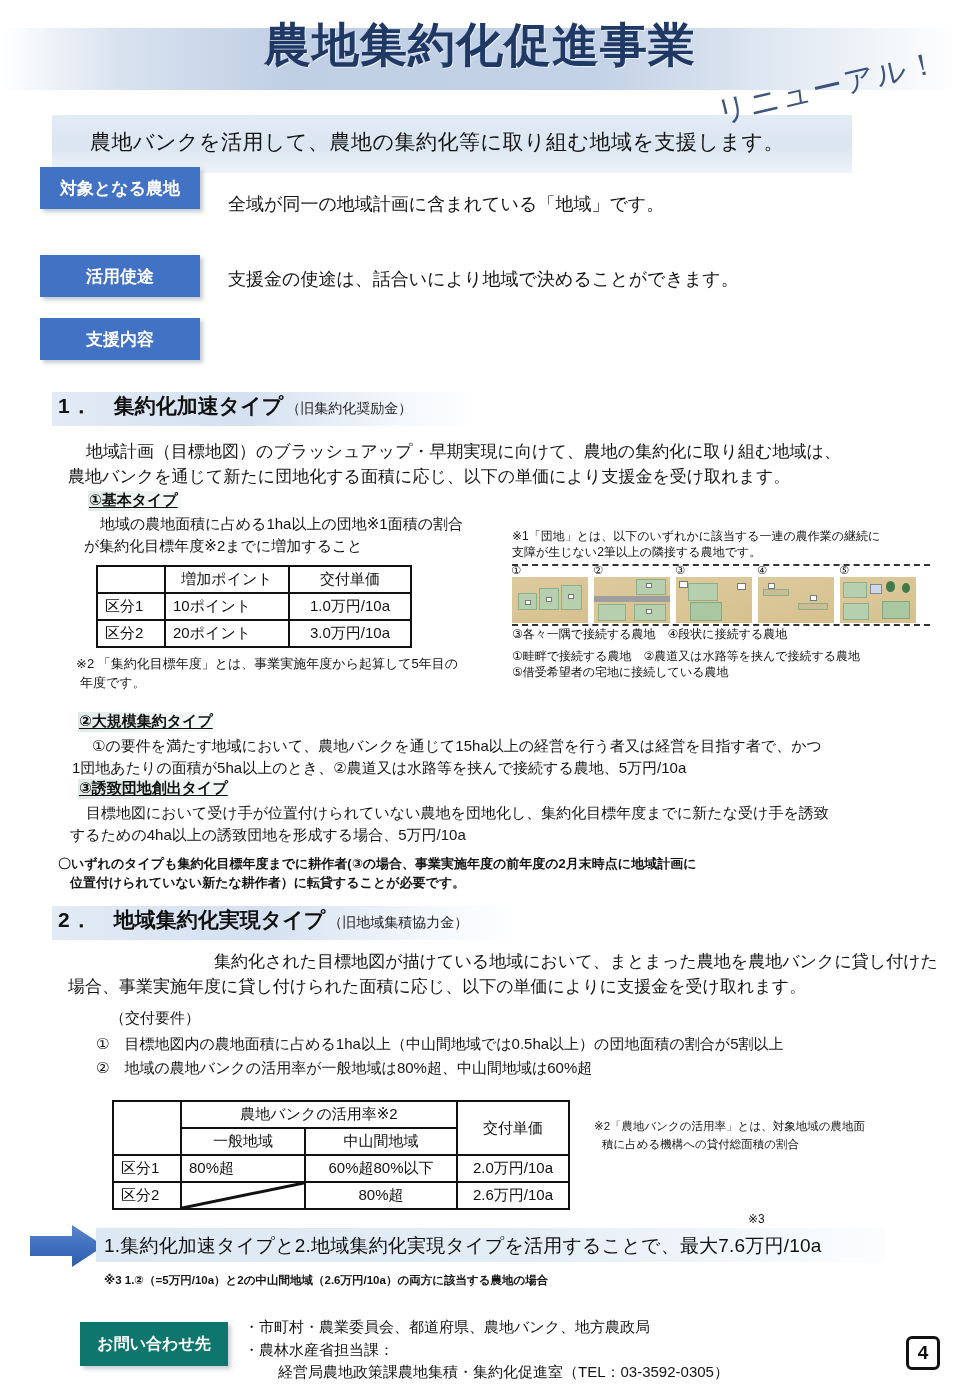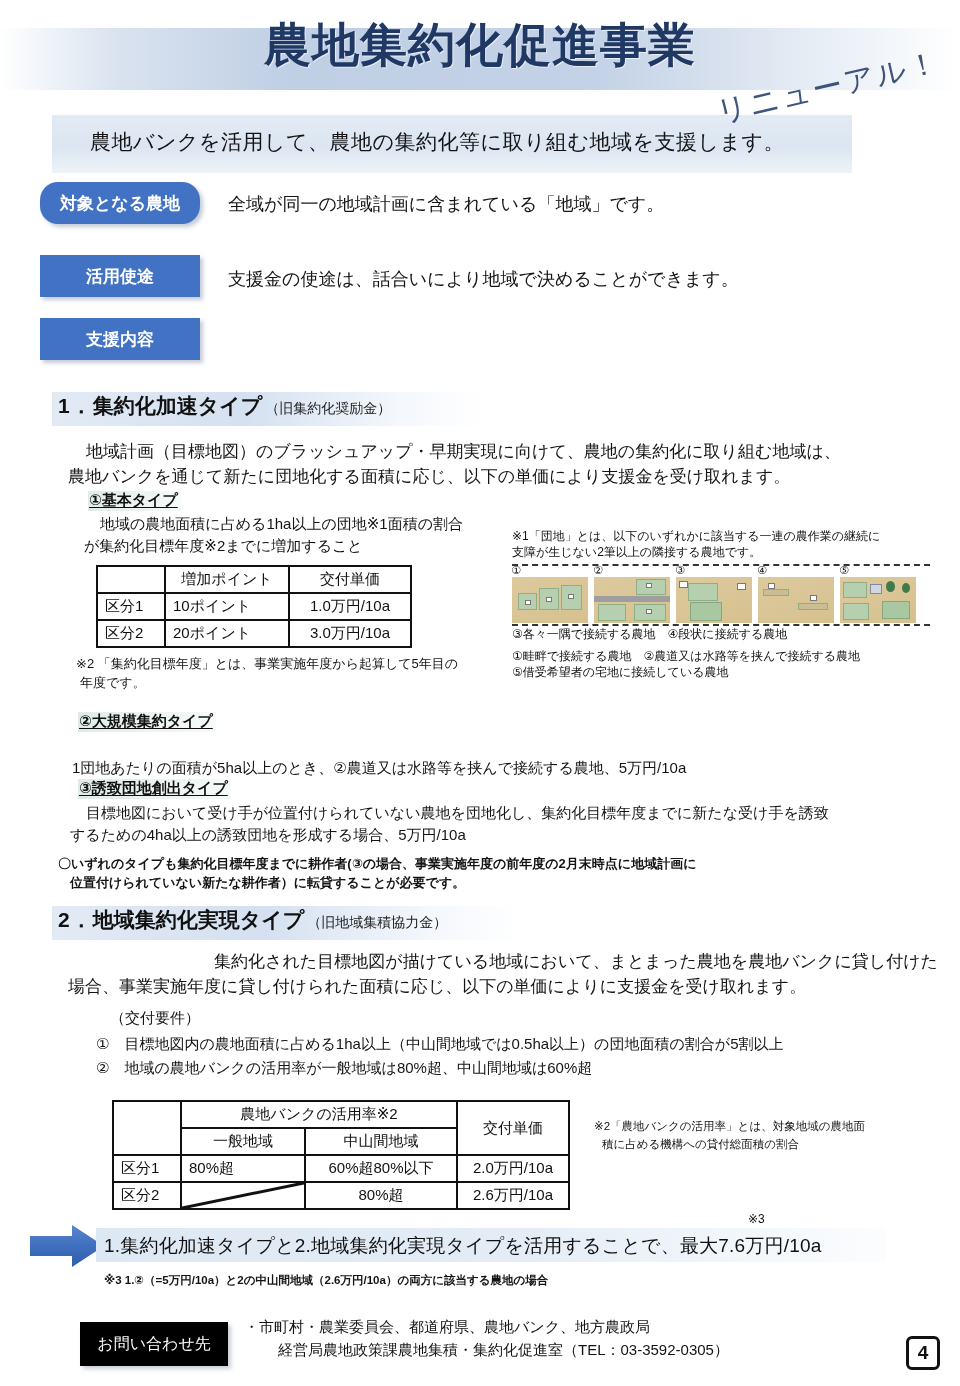--- a/index.html
+++ b/index.html
@@ -59,41 +59,41 @@
   }
 
   
   .blue-label {
     position: absolute; width: 160px; height: 42px;
     background: #4272c4;
     color: #ffffff; font-weight: bold; font-size: 17px;
     display: flex; align-items: center; justify-content: center;
     box-shadow: 3px 3px 4px rgba(150,160,175,0.55);
   }
-  .lbl-1 { left: 40px; top: 182px; border-radius: 18px; }
+  .lbl-1 { left: 40px; top: 167px; }
   .lbl-2 { left: 40px; top: 255px; }
   .lbl-3 { left: 40px; top: 318px; }
   .lbl-row-text {
     position: absolute; left: 228px; font-size: 18px; color: #141414;
   }
   .rowtxt-1 { top: 192px; }
   .rowtxt-2 { top: 267px; }
 
   
   .sec-head {
     position: absolute; height: 34px; display: flex; align-items: baseline;
     background: linear-gradient(to right,
       rgba(225,233,244,0.95) 0%,
       rgba(210,223,240,0.95) 45%,
       rgba(235,241,249,0.55) 80%,
       rgba(255,255,255,0) 100%);
     padding: 0 8px 0 6px;
   }
   .sec-num { font-size: 21px; font-weight: bold; color: #111; letter-spacing: 1px; }
-  .sec-title { font-size: 21px; font-weight: bold; color: #111; margin-left: 0; }
+  .sec-title { font-size: 21px; font-weight: bold; color: #111; margin-left: 21px; }
   .sec-paren { font-size: 14px; color: #222; margin-left: 3px; }
 
   
   .para {
     position: absolute; font-size: 17px; color: #141414; line-height: 1.45;
   }
   .para-sm { position: absolute; font-size: 15px; color: #141414; line-height: 1.45; }
   .para-xs { position: absolute; font-size: 13px; color: #141414; line-height: 1.4; }
   .para-xxs { position: absolute; font-size: 11.5px; color: #141414; line-height: 1.4; }
 
@@ -165,21 +165,21 @@
     letter-spacing: 0.2px; z-index: 3;
   }
   .hl-sup {
     position: absolute; left: 748px; top: 1212px; font-size: 12px; color: #111; z-index: 3;
   }
   .arrow-wrap { position: absolute; left: 30px; top: 1222px; width: 74px; height: 48px; }
 
   
   .footer-label {
     position: absolute; left: 80px; top: 1322px; width: 148px; height: 44px;
-    background: #000000; color: #fff; font-size: 16px; font-weight: normal;
+    background: #0f766e; color: #fff; font-size: 16px; font-weight: bold;
     display: flex; align-items: center; justify-content: center;
     box-shadow: 3px 3px 4px rgba(150,160,175,0.5);
   }
   .footer-lines { position: absolute; left: 244px; top: 1316px; font-size: 15px; line-height: 1.5; color: #141414; }
   .footer-lines .indent { padding-left: 34px; }
   .page-num {
     position: absolute; right: 20px; top: 1336px; width: 34px; height: 34px;
     border: 3px solid #111; border-radius: 6px;
     display: flex; align-items: center; justify-content: center;
     font-size: 19px; font-weight: bold; color: #111;
@@ -294,20 +294,21 @@
       </div>
 
     </div>
 
     <div class="ntext">③各々一隅で接続する農地　④段状に接続する農地</div>
     <div class="ntext" style="margin-top:5px;">①畦畔で接続する農地　②農道又は水路等を挟んで接続する農地</div>
     <div class="ntext">⑤借受希望者の宅地に接続している農地</div>
   </div>
 
   <div class="subhead" style="left:78px; top:712px;">②大規模集約タイプ</div>
+  <div class="para-sm" style="left:92px; top:735px; width:850px;">①の要件を満たす地域において、農地バンクを通じて15ha以上の経営を行う者又は経営を目指す者で、かつ</div>
   <div class="para-sm" style="left:72px; top:757px; width:870px;">1団地あたりの面積が5ha以上のとき、②農道又は水路等を挟んで接続する農地、5万円/10a</div>
 
   <div class="subhead" style="left:78px; top:779px;">③誘致団地創出タイプ</div>
   <div class="para-sm" style="left:86px; top:802px; width:860px;">目標地図において受け手が位置付けられていない農地を団地化し、集約化目標年度までに新たな受け手を誘致</div>
   <div class="para-sm" style="left:70px; top:824px; width:870px;">するための4ha以上の誘致団地を形成する場合、5万円/10a</div>
 
   <div class="para-xs" style="left:58px; top:855px; width:890px; font-weight:bold;">〇いずれのタイプも集約化目標年度までに耕作者(③の場合、事業実施年度の前年度の2月末時点に地域計画に</div>
   <div class="para-xs" style="left:70px; top:874px; width:880px; font-weight:bold;">位置付けられていない新たな耕作者）に転貸することが必要です。</div>
 
   <div class="sec-head" style="left:52px; top:906px; width:470px;">
@@ -369,17 +370,18 @@
     </svg>
   </div>
   <div class="hl-strip"></div>
   <div class="hl-sup">※3</div>
   <div class="hl-text">1.集約化加速タイプと2.地域集約化実現タイプを活用することで、最大7.6万円/10a</div>
   <div class="para-xxs" style="left:104px; top:1272px; width:800px; font-weight:bold;">※3 1.②（=5万円/10a）と2の中山間地域（2.6万円/10a）の両方に該当する農地の場合</div>
 
   <div class="footer-label">お問い合わせ先</div>
   <div class="footer-lines">
     <div>・市町村・農業委員会、都道府県、農地バンク、地方農政局</div>
+    <div>・農林水産省担当課：</div>
     <div class="indent">経営局農地政策課農地集積・集約化促進室（TEL：03-3592-0305）</div>
   </div>
   <div class="page-num">4</div>
 
 </div>
 
 </body></html>

